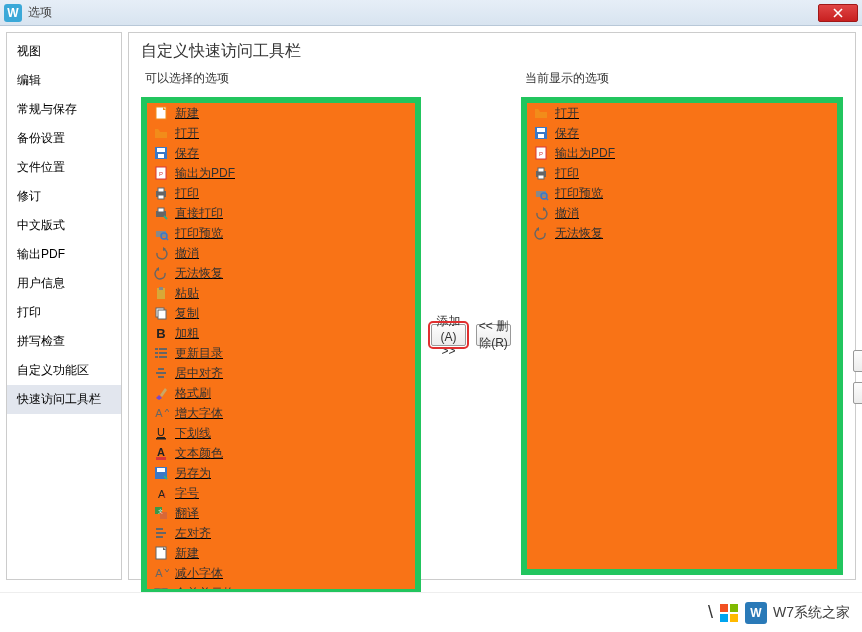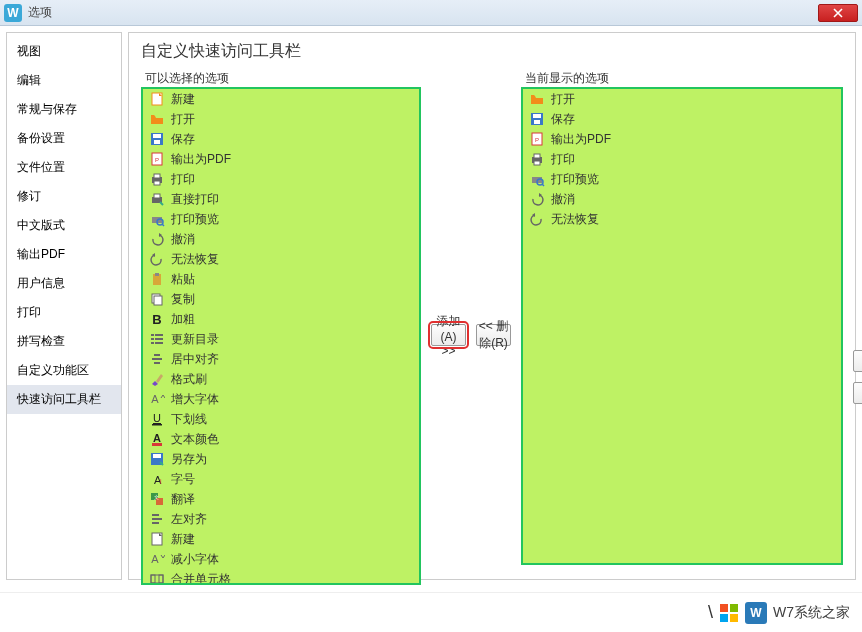--- a/index.html
+++ b/index.html
@@ -17,23 +17,23 @@
     .sidebar-item.selected { background: #e2e6ee; }
     
     .main-panel { flex: 1; border: 1px solid #ccc; padding: 8px 12px; position: relative; }
     .section-title { font-size: 16px; color: #333; margin-bottom: 8px; }
     
     .two-col { display: flex; gap: 10px; height: 530px; }
     .col-left { width: 280px; display: flex; flex-direction: column; }
     .col-mid { width: 80px; display: flex; flex-direction: row; align-items: center; justify-content: center; gap: 10px; }
     .col-right { flex: 1; display: flex; flex-direction: column; position: relative; }
     
-    .col-label { font-size: 12px; color: #333; margin-bottom: 0; padding-left: 4px; }
-    
-    .listbox { border: 2px solid #22c55e; background: #bef264; overflow-y: scroll; overflow-x: hidden; }
+    .col-label { font-size: 12px; color: #333; margin-bottom: 10px; padding-left: 4px; }
+    
+    .listbox { border: 6px solid #22c55e; background: #f97316; overflow-y: scroll; overflow-x: hidden; text-decoration: underline; }
     .listbox-left { height: 498px; }
     .listbox-right { height: 478px; overflow-y: auto; }
     
     .list-item { display: flex; align-items: center; padding: 2px 6px; height: 20px; cursor: pointer; gap: 6px; }
     .item-icon { width: 16px; height: 16px; display: flex; align-items: center; justify-content: center; flex-shrink: 0; }
     .item-icon svg { width: 16px; height: 16px; }
     .item-label { color: #333; white-space: nowrap; }
     
     .action-btn { width: 76px; height: 22px; border: 1px solid #999; background: linear-gradient(#fdfdfd, #ececec); border-radius: 2px; cursor: pointer; font-size: 12px; color: #333; display: flex; align-items: center; justify-content: center; }
     .action-btn.highlighted { outline: 2px solid #e03030; outline-offset: 1px; }

